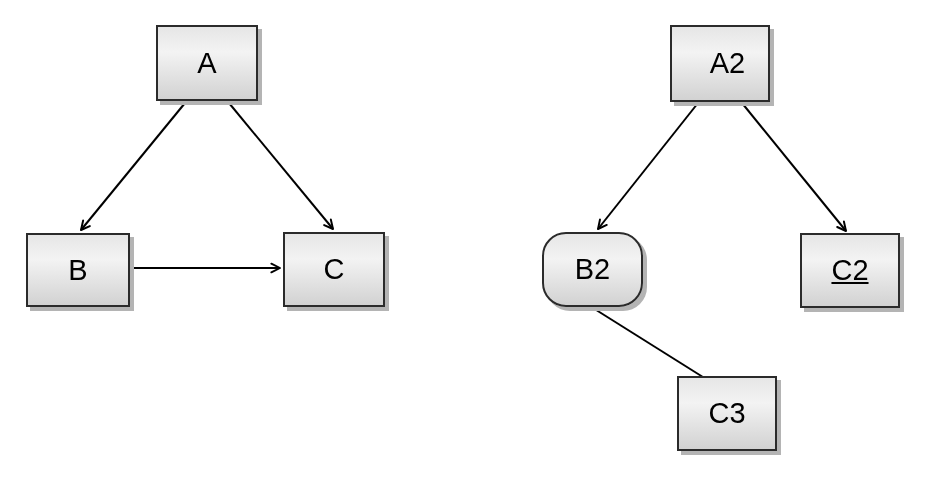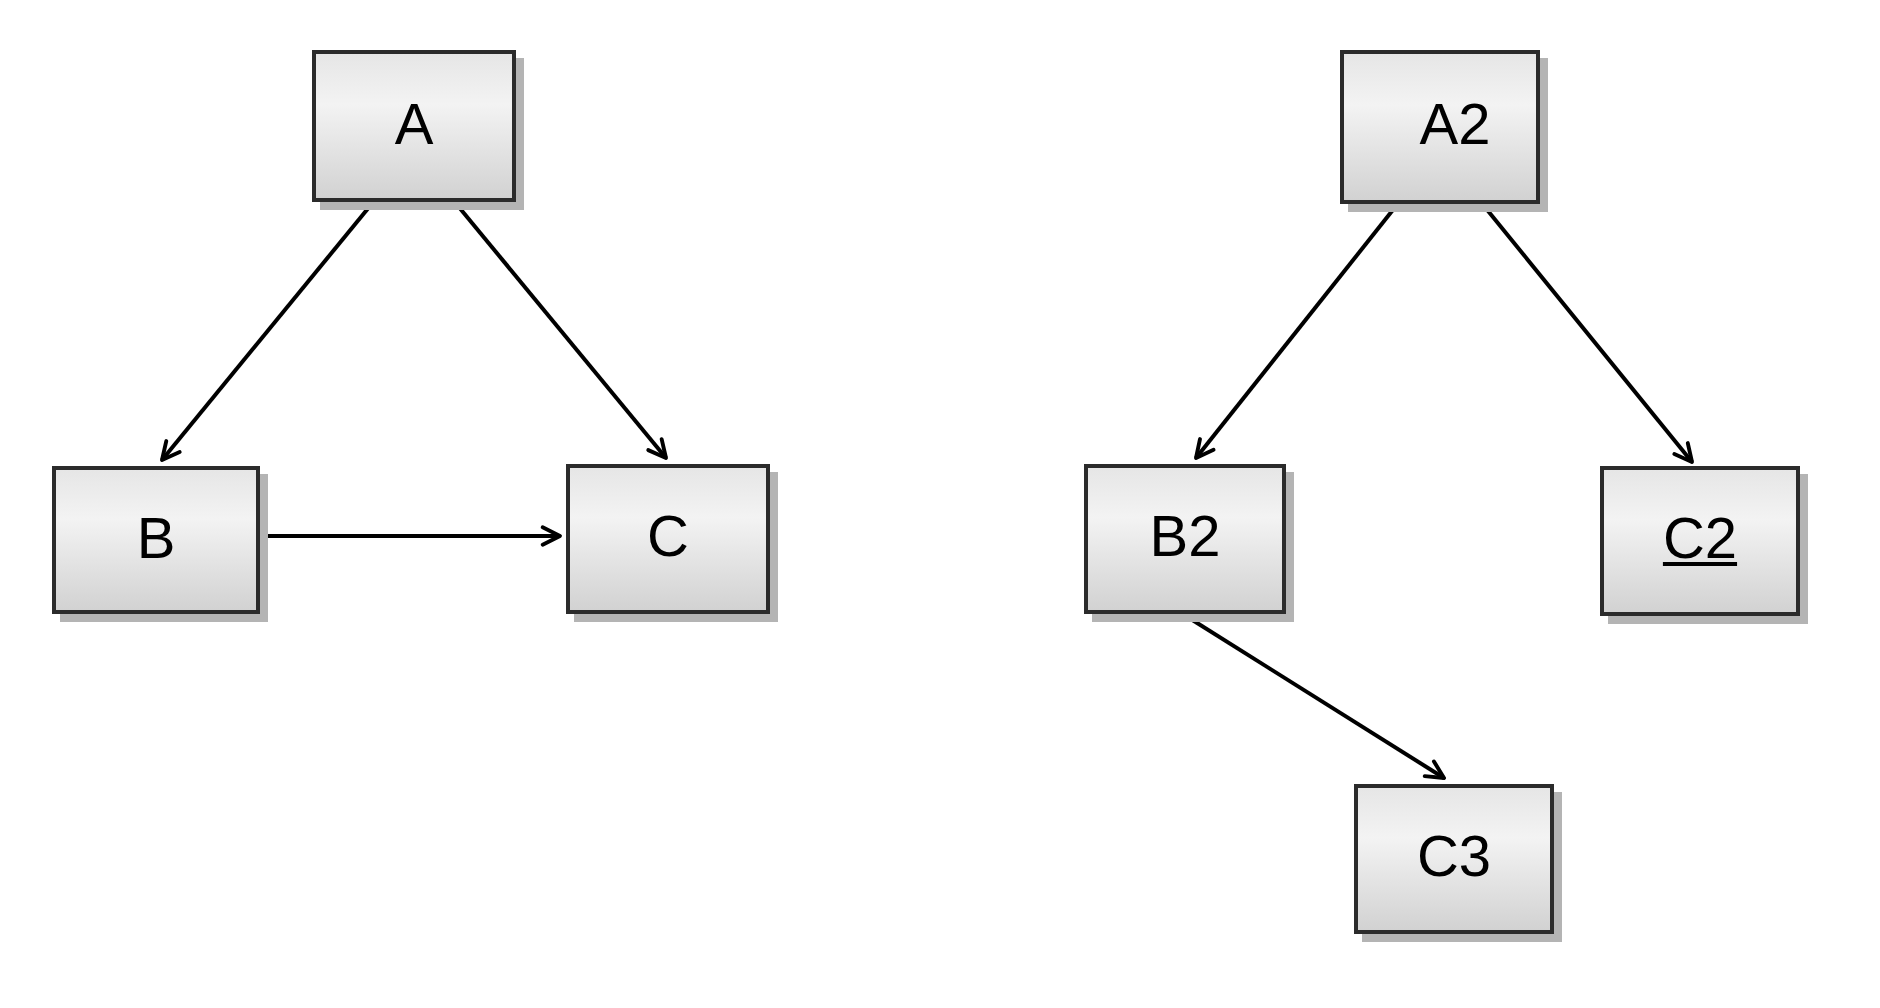--- a/index.html
+++ b/index.html
@@ -83,23 +83,23 @@
       </div>
       <div class="node" style="left: 26px; top: 233px; width: 104px; height: 74px;">
         <span class="node-label">B</span>
       </div>
       <div class="node" style="left: 283px; top: 232px; width: 102px; height: 75px;">
         <span class="node-label">C</span>
       </div>
       <div class="node" style="left: 670px; top: 25px; width: 100px; height: 77px; padding-left: 15px;">
         <span class="node-label">A2</span>
       </div>
-      <div class="node" style="left: 542px; top: 232px; width: 101px; height: 75px;">
+      <div class="node" style="left: 542px; top: 232px; width: 101px; height: 75px; border-radius: 24px;">
         <span class="node-label">B2</span>
       </div>
       <div class="node" style="left: 800px; top: 233px; width: 100px; height: 75px; text-decoration: underline;">
         <span class="node-label">C2</span>
       </div>
-      <div class="node" style="left: 677px; top: 392px; width: 100px; height: 75px;">
+      <div class="node" style="left: 677px; top: 376px; width: 100px; height: 75px;">
         <span class="node-label">C3</span>
       </div>
     </div>
 </div>
 
 </body></html>

